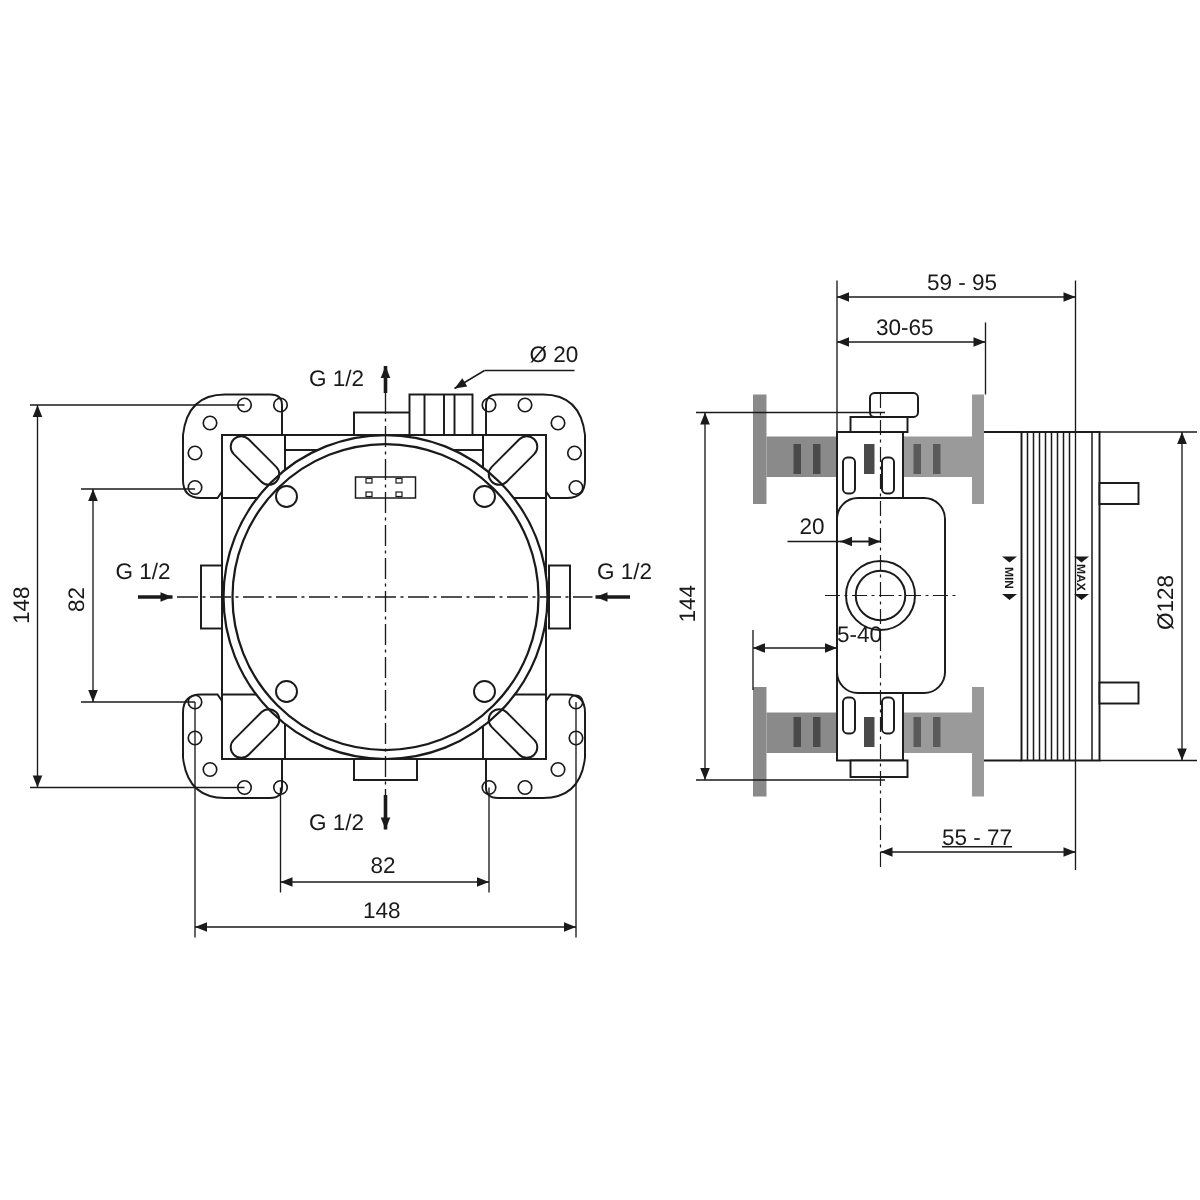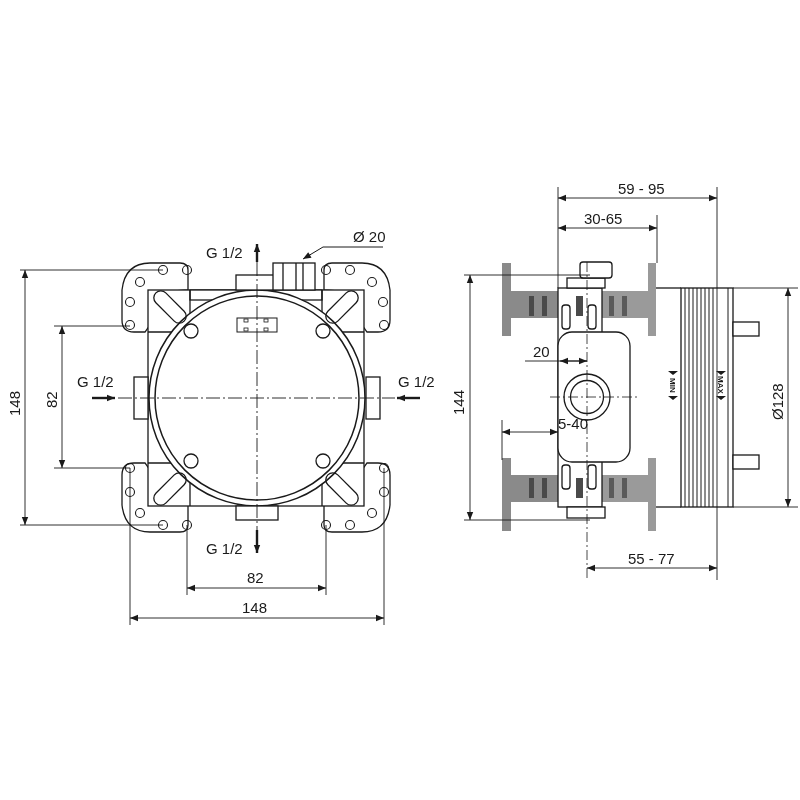--- a/index.html
+++ b/index.html
@@ -207,17 +207,17 @@
 <span class="lbl vert" style="left:7px;top:416px;">148</span>
 <span class="lbl vert" style="left:44px;top:408px;">82</span>
 <span class="lbl" style="left:247px;top:570px;">82</span>
 <span class="lbl" style="left:242px;top:600px;">148</span>
 
 <span class="lbl" style="left:618px;top:181px;">59 - 95</span>
 <span class="lbl" style="left:584px;top:211px;">30-65</span>
 <span class="lbl vert" style="left:451px;top:415px;">144</span>
 <span class="lbl" style="left:533px;top:344px;">20</span>
 <span class="lbl" style="left:514px;top:416px;margin-left:44px;">5-40</span>
-<span class="lbl" style="left:628px;top:551px;">55 - 77</span>
+<span class="lbl" style="left:628px;top:551px;text-decoration:underline;">55 - 77</span>
 <span class="lbl vert" style="left:770px;top:420px;">Ø128</span>
 <span class="lbl small" style="left:668px;top:378px;transform-origin:0 0;transform:rotate(90deg) translate(0,-8px);">MIN</span>
 <span class="lbl small" style="left:716px;top:376px;transform-origin:0 0;transform:rotate(90deg) translate(0,-8px);">MAX</span>
 </div>
 
 </body></html>

